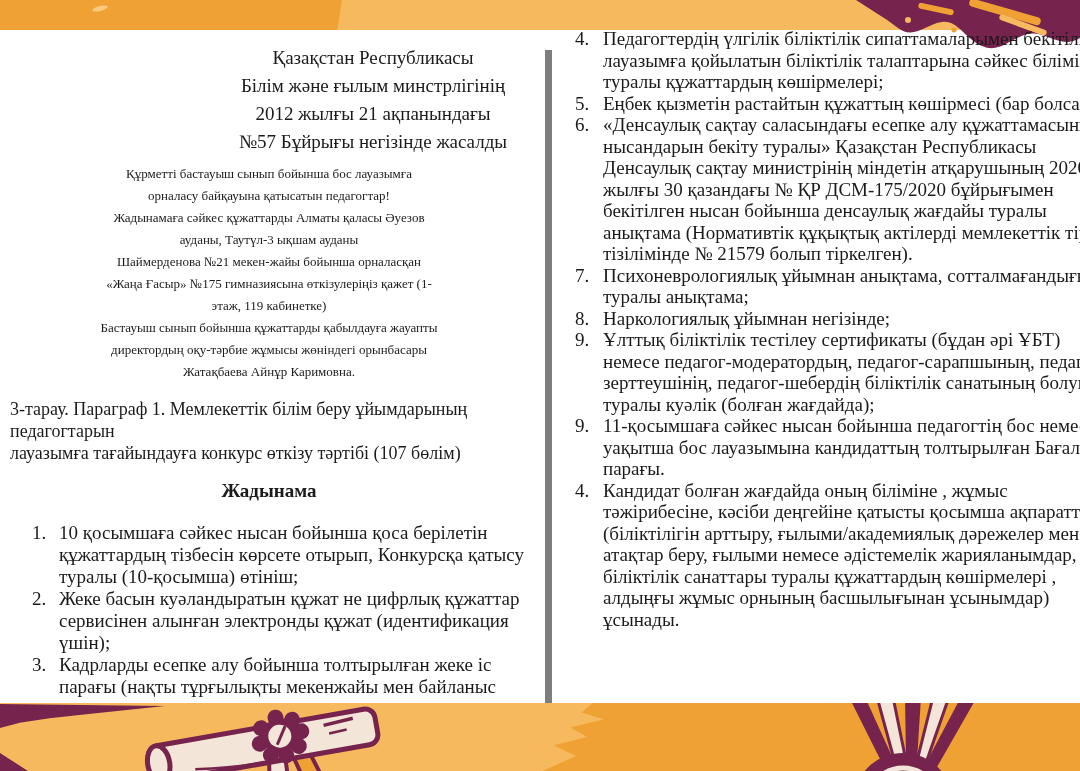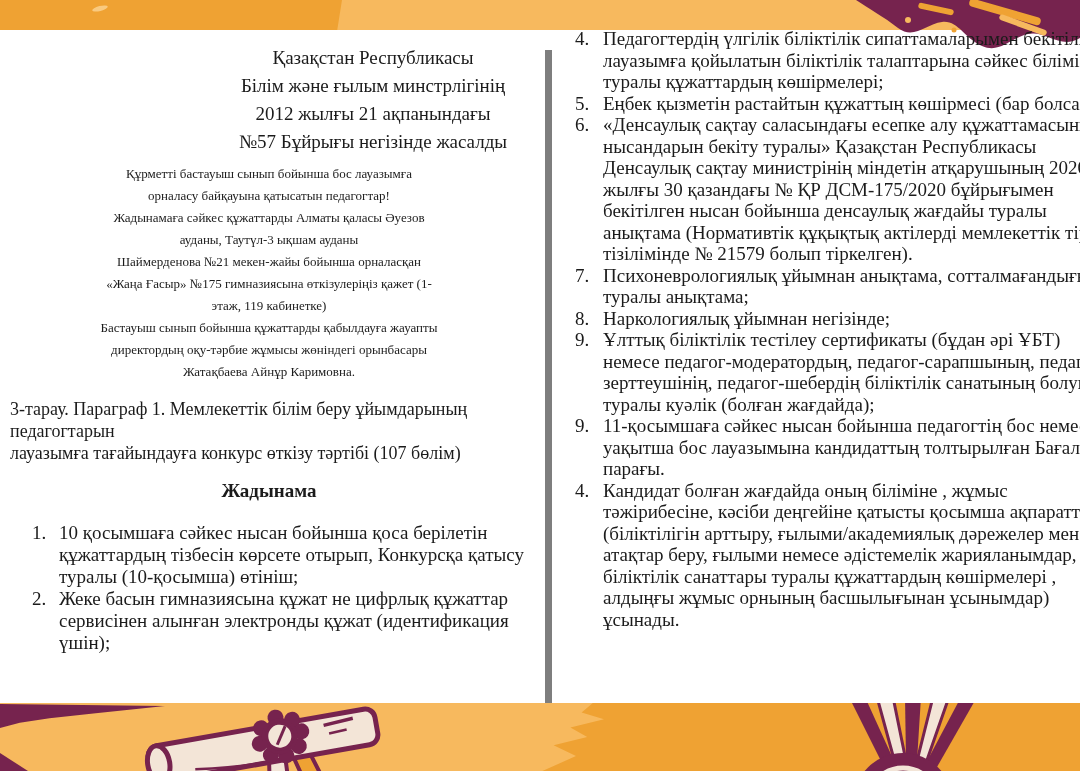--- a/index.html
+++ b/index.html
@@ -89,21 +89,22 @@
 этаж, 119 кабинетке)
 Бастауыш сынып бойынша құжаттарды қабылдауға жауапты
 директордың оқу-тәрбие жұмысы жөніндегі орынбасары
 Жатақбаева Айнұр Каримовна.</div>
     <div class="section-title">3-тарау. Параграф 1. Мемлекеттік білім беру ұйымдарының
 педагогтарын
 лауазымға тағайындауға конкурс өткізу тәртібі (107 бөлім)</div>
     <div class="memo-title">Жадынама</div>
     <div class="doc-list left">
         <div class="doc-item"><span class="num">1.</span><span>10 қосымшаға сәйкес нысан бойынша қоса берілетін құжаттардың тізбесін көрсете отырып, Конкурсқа қатысу туралы </span><span class="b">(10-қосымша) өтініш;</span></div>
-        <div class="doc-item"><span class="num">2.</span><span>Жеке басын гимназиясына құжат не цифрлық құжаттар сервисінен алынған электронды құжат (идентификация үшін);</span></div>
+        <div class="doc-item"><span class="num">2.</span><span>Жеке басын куәландыратын құжат не цифрлық құжаттар сервисінен алынған электронды құжат (идентификация үшін);</span></div>
+        <div class="doc-item"><span class="num">3.</span><span>Кадрларды есепке алу бойынша толтырылған жеке іс парағы (нақты тұрғылықты мекенжайы мен байланыс</span></div>
       </div>
   </div>
 
   <div class="divider"></div>
 
   <div class="right-col">
     <div class="doc-list right">
         <div class="doc-item"><span class="num">4.</span><span>Педагогтердің үлгілік біліктілік сипаттамаларымен бекітілген лауазымға қойылатын біліктілік талаптарына сәйкес білімі туралы құжаттардың көшірмелері;</span></div>
         <div class="doc-item"><span class="num">5.</span><span>Еңбек қызметін растайтын құжаттың көшірмесі (бар болса);</span></div>
         <div class="doc-item"><span class="num">6.</span><span>«Денсаулық сақтау саласындағы есепке алу құжаттамасының нысандарын бекіту туралы» Қазақстан Республикасы Денсаулық сақтау министрінің міндетін атқарушының 2020 жылғы 30 қазандағы № ҚР ДСМ-175/2020 бұйрығымен бекітілген нысан бойынша денсаулық жағдайы туралы анықтама (Нормативтік құқықтық актілерді мемлекеттік тіркеу тізілімінде № 21579 болып тіркелген).</span></div>

